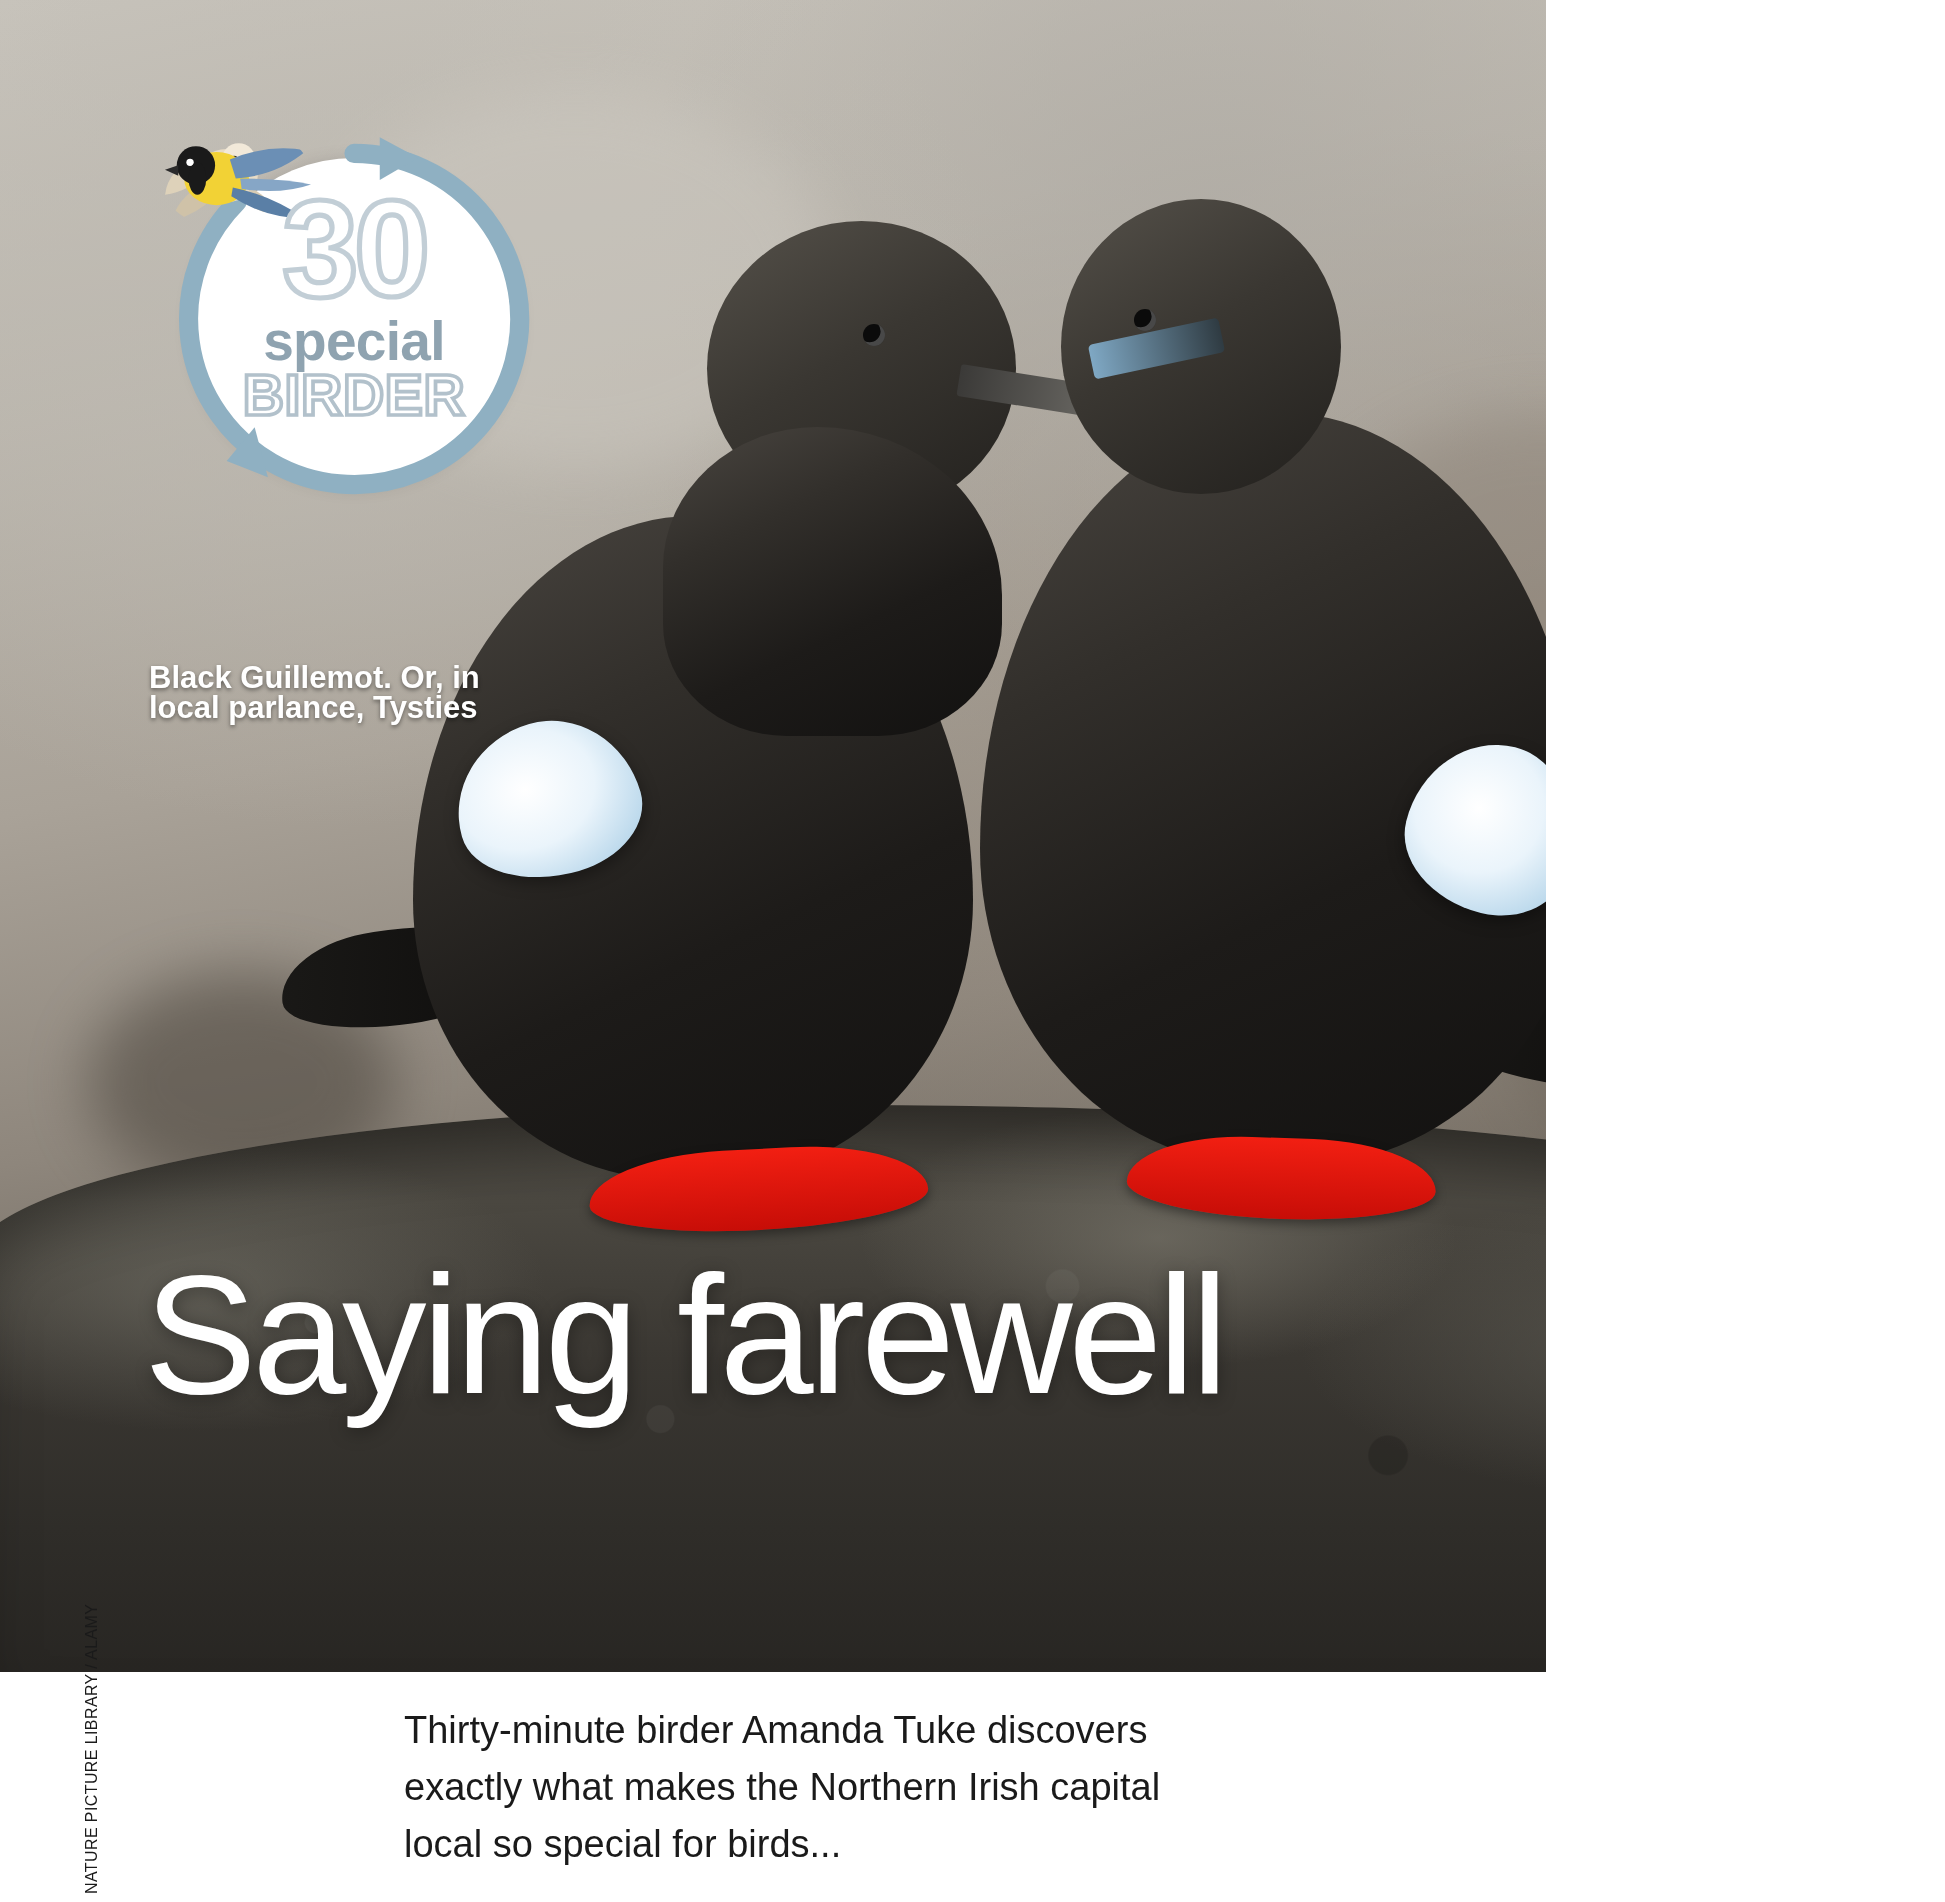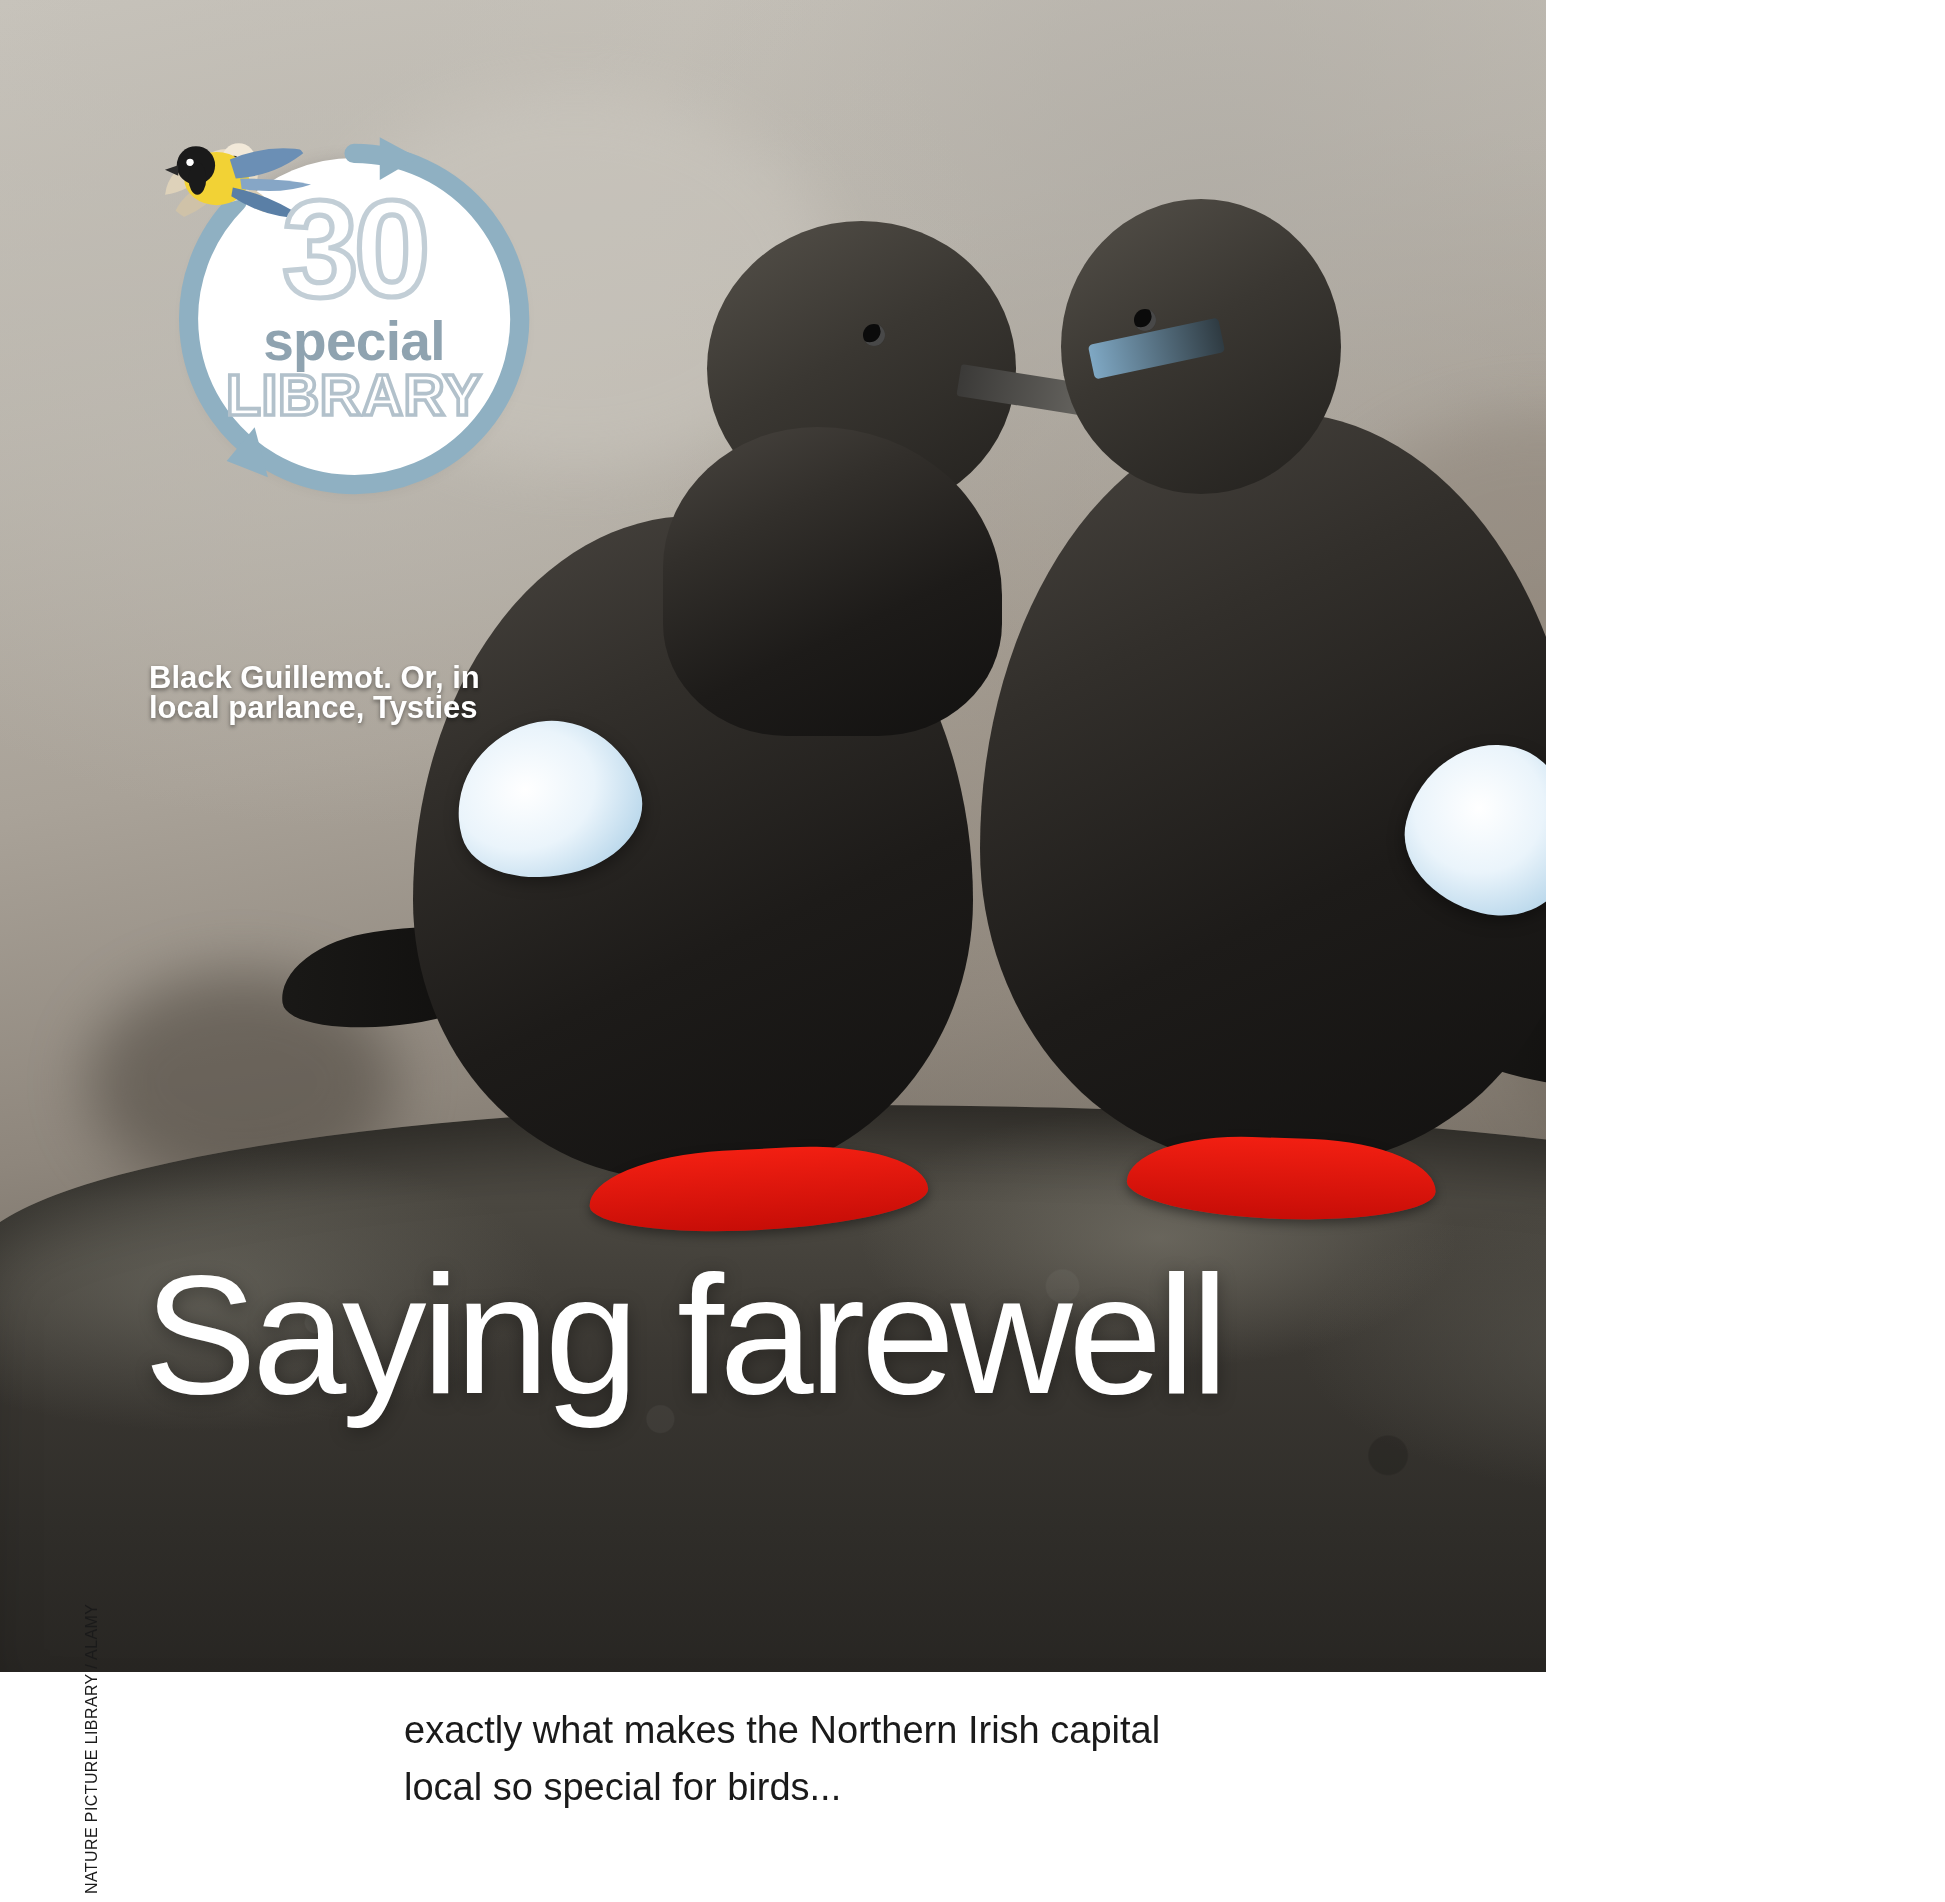--- a/index.html
+++ b/index.html
@@ -367,21 +367,21 @@
         <circle cx="42" cy="52" r="5" fill="#ffffff"></circle>
         <path d="M26,56 l-18,6 l18,8 z" fill="#2b2b2b"></path>
         <ellipse cx="52" cy="74" rx="12" ry="22" fill="#1a1a1a"></ellipse>
         <path d="M96,48 Q150,26 200,36 Q160,70 104,74 Z" fill="#6b8fb5"></path>
         <path d="M100,86 Q150,96 198,128 Q144,128 98,98 Z" fill="#5a7fa6"></path>
         <path d="M110,74 Q170,74 206,82 Q166,96 112,88 Z" fill="#86a6c6"></path>
       </svg>
 
       <div class="roundel-text roundel-30">30</div>
       <div class="roundel-text roundel-minute">special</div>
-      <div class="roundel-text roundel-birder">LIBRARY</div>
+      <div class="roundel-text roundel-birder">BIRDER</div>
     </div>
 
     <div class="photo-caption">Black Guillemot. Or, in local parlance, Tysties</div>
 
     <div class="headline">
       <span class="line">Saying farewell</span>
     </div>
   </div>
 
   <div class="standfirst-wrap"></div>
@@ -394,19 +394,20 @@
     <div class="ap-hat"></div>
     <div class="ap-face"></div>
     <div class="ap-glass l"></div>
     <div class="ap-glass r"></div>
     <div class="ap-bridge"></div>
     <div class="ap-mouth"></div>
     <div class="ap-body"></div>
   </div>
 
   <div class="standfirst">
+    <div>Thirty-minute birder Amanda Tuke discovers</div>
     <div>exactly what makes the Northern Irish capital</div>
     <div>local so special for birds...</div>
   </div>
 
   <div class="page-right-margin"></div>
 </div>
 
 
 </body></html>

